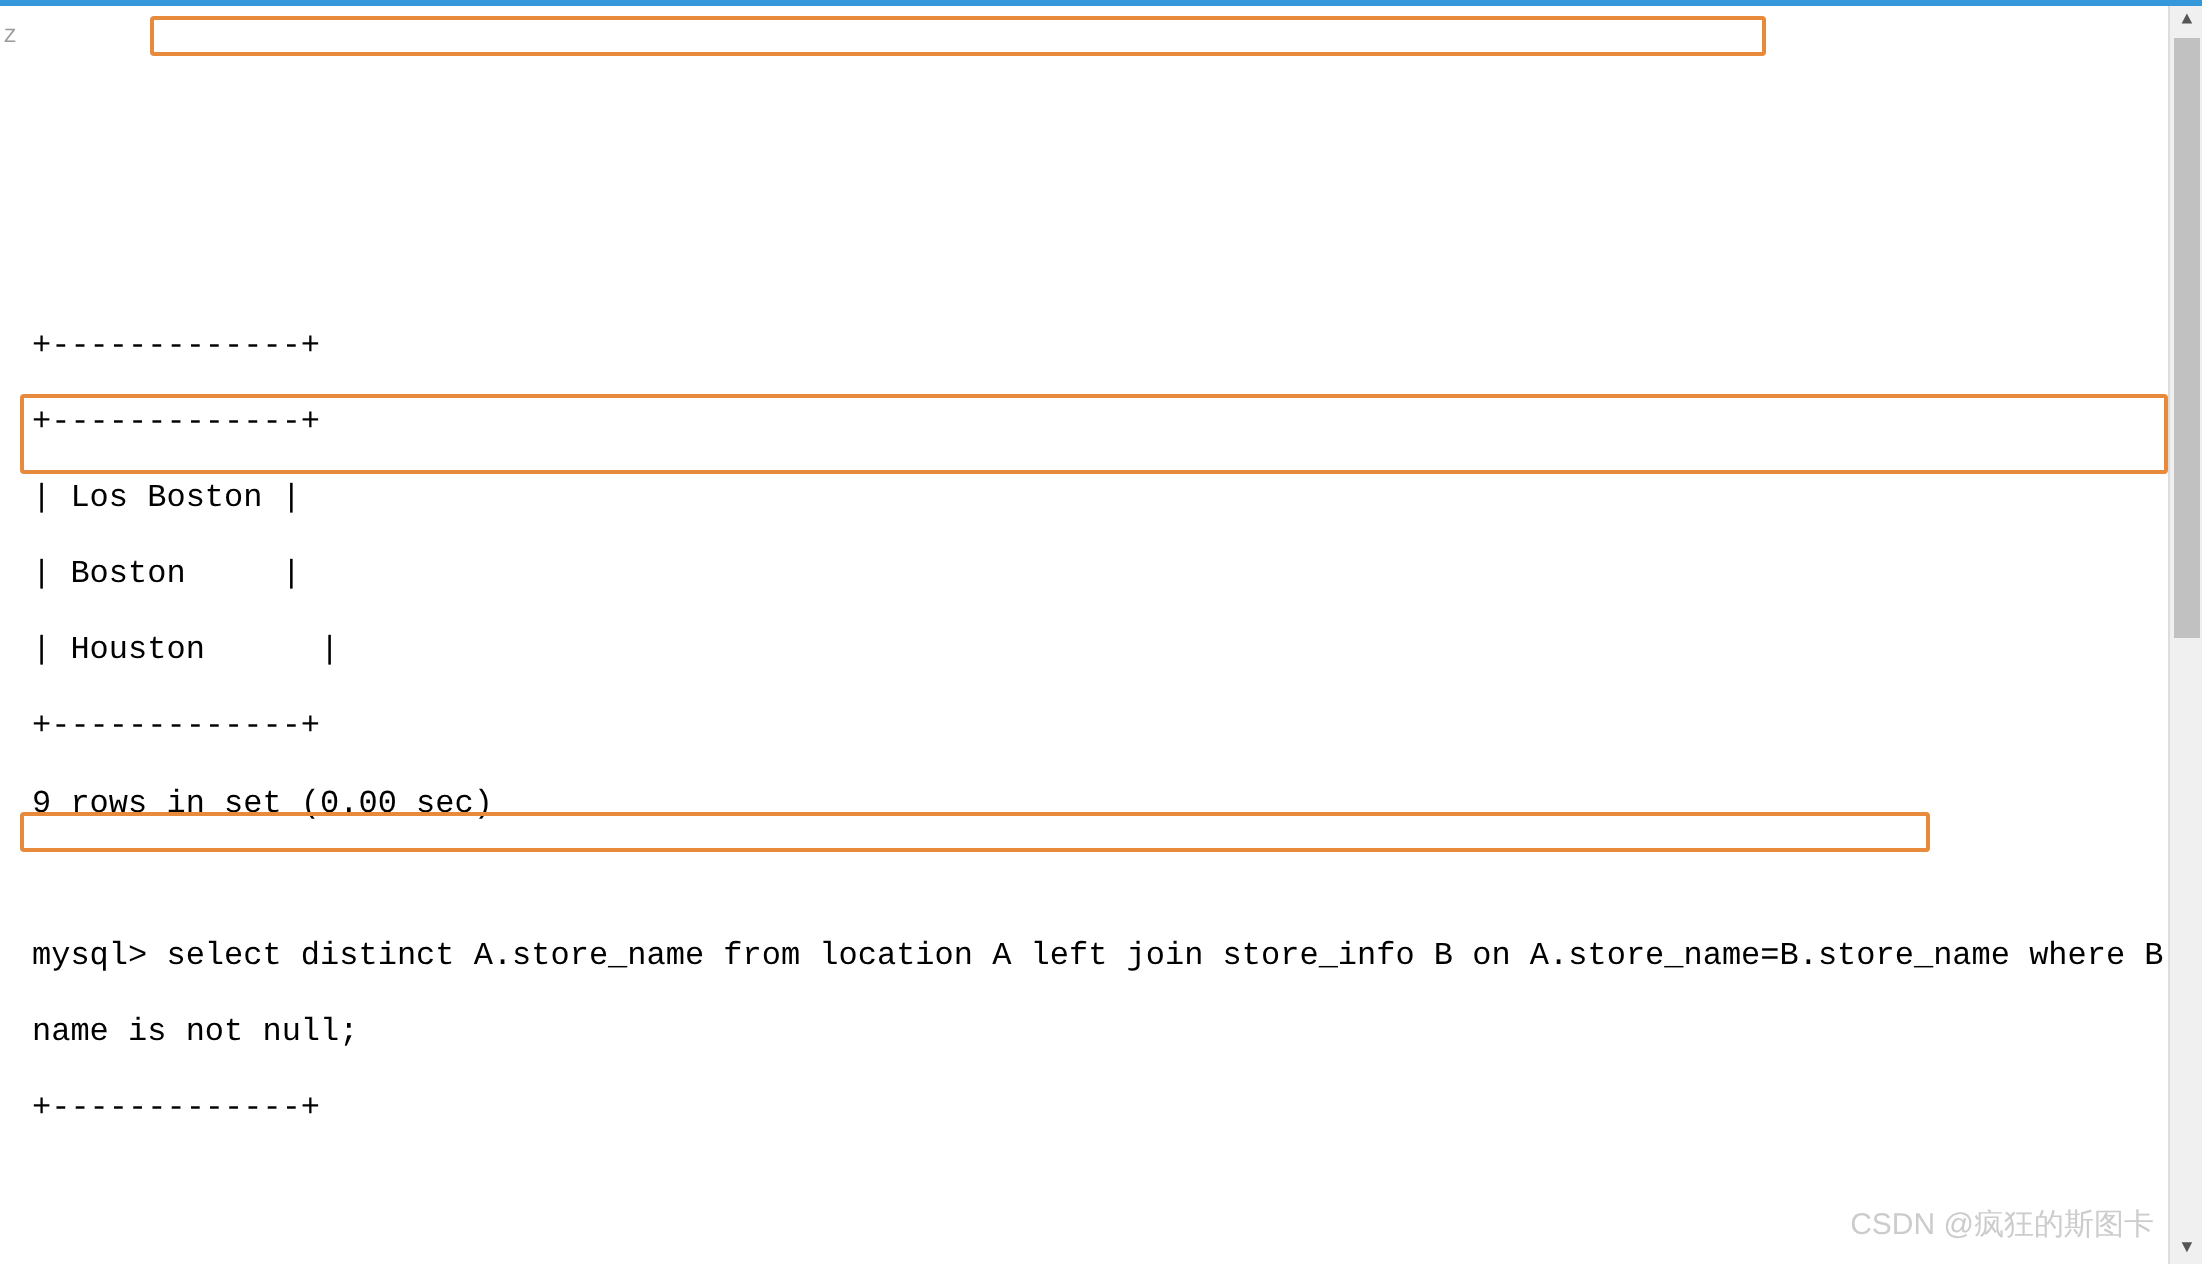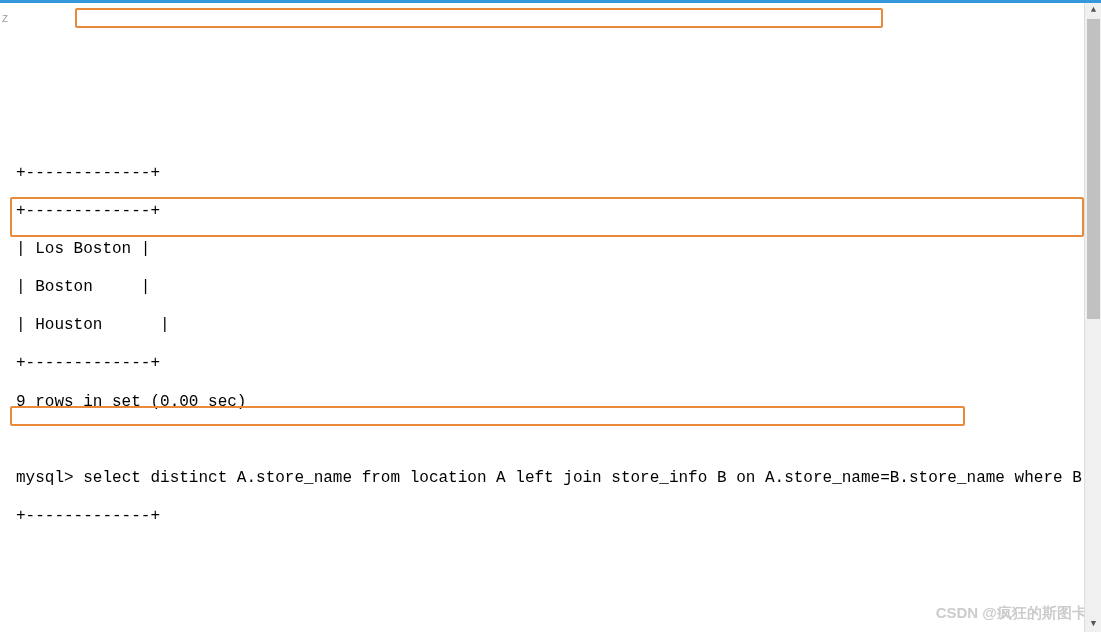--- a/index.html
+++ b/index.html
@@ -93,26 +93,25 @@
       border-radius: 2px;
       top: 406px;
       left: 10px;
       width: 955px;
       height: 20px;
       pointer-events: none;
     }
     .watermark {
       position: absolute;
       bottom: 10px;
-      right: 14px;
+      right: 24px;
       color: #cccccc;
       font-family: Arial, sans-serif;
       font-size: 15px;
       pointer-events: none;
-      font-weight: bold;
     }
     .left-edge {
       position: absolute;
       top: 14px;
       left: 2px;
       font-size: 10px;
       color: #999;
     }
   </style>
 </head>
@@ -126,20 +125,21 @@
 <div class="terminal">
 <span class="line">+-------------+</span>
 <span class="line">+-------------+</span>
 <span class="line">| Los Boston |</span>
 <span class="line">| Boston     |</span>
 <span class="line">| Houston      |</span>
 <span class="line">+-------------+</span>
 <span class="line">9 rows in set (0.00 sec)</span>
 <span class="line"></span>
 <span class="line"><span>mysql&gt;</span> <span>select distinct A.store_name from location A left join store_info B on A.store_name=B.store_name where B.store_</span></span>
+<span class="line">name is not null;</span>
 <span class="line">+-------------+</span>
 
 
 
 
 
 
 
 
 

